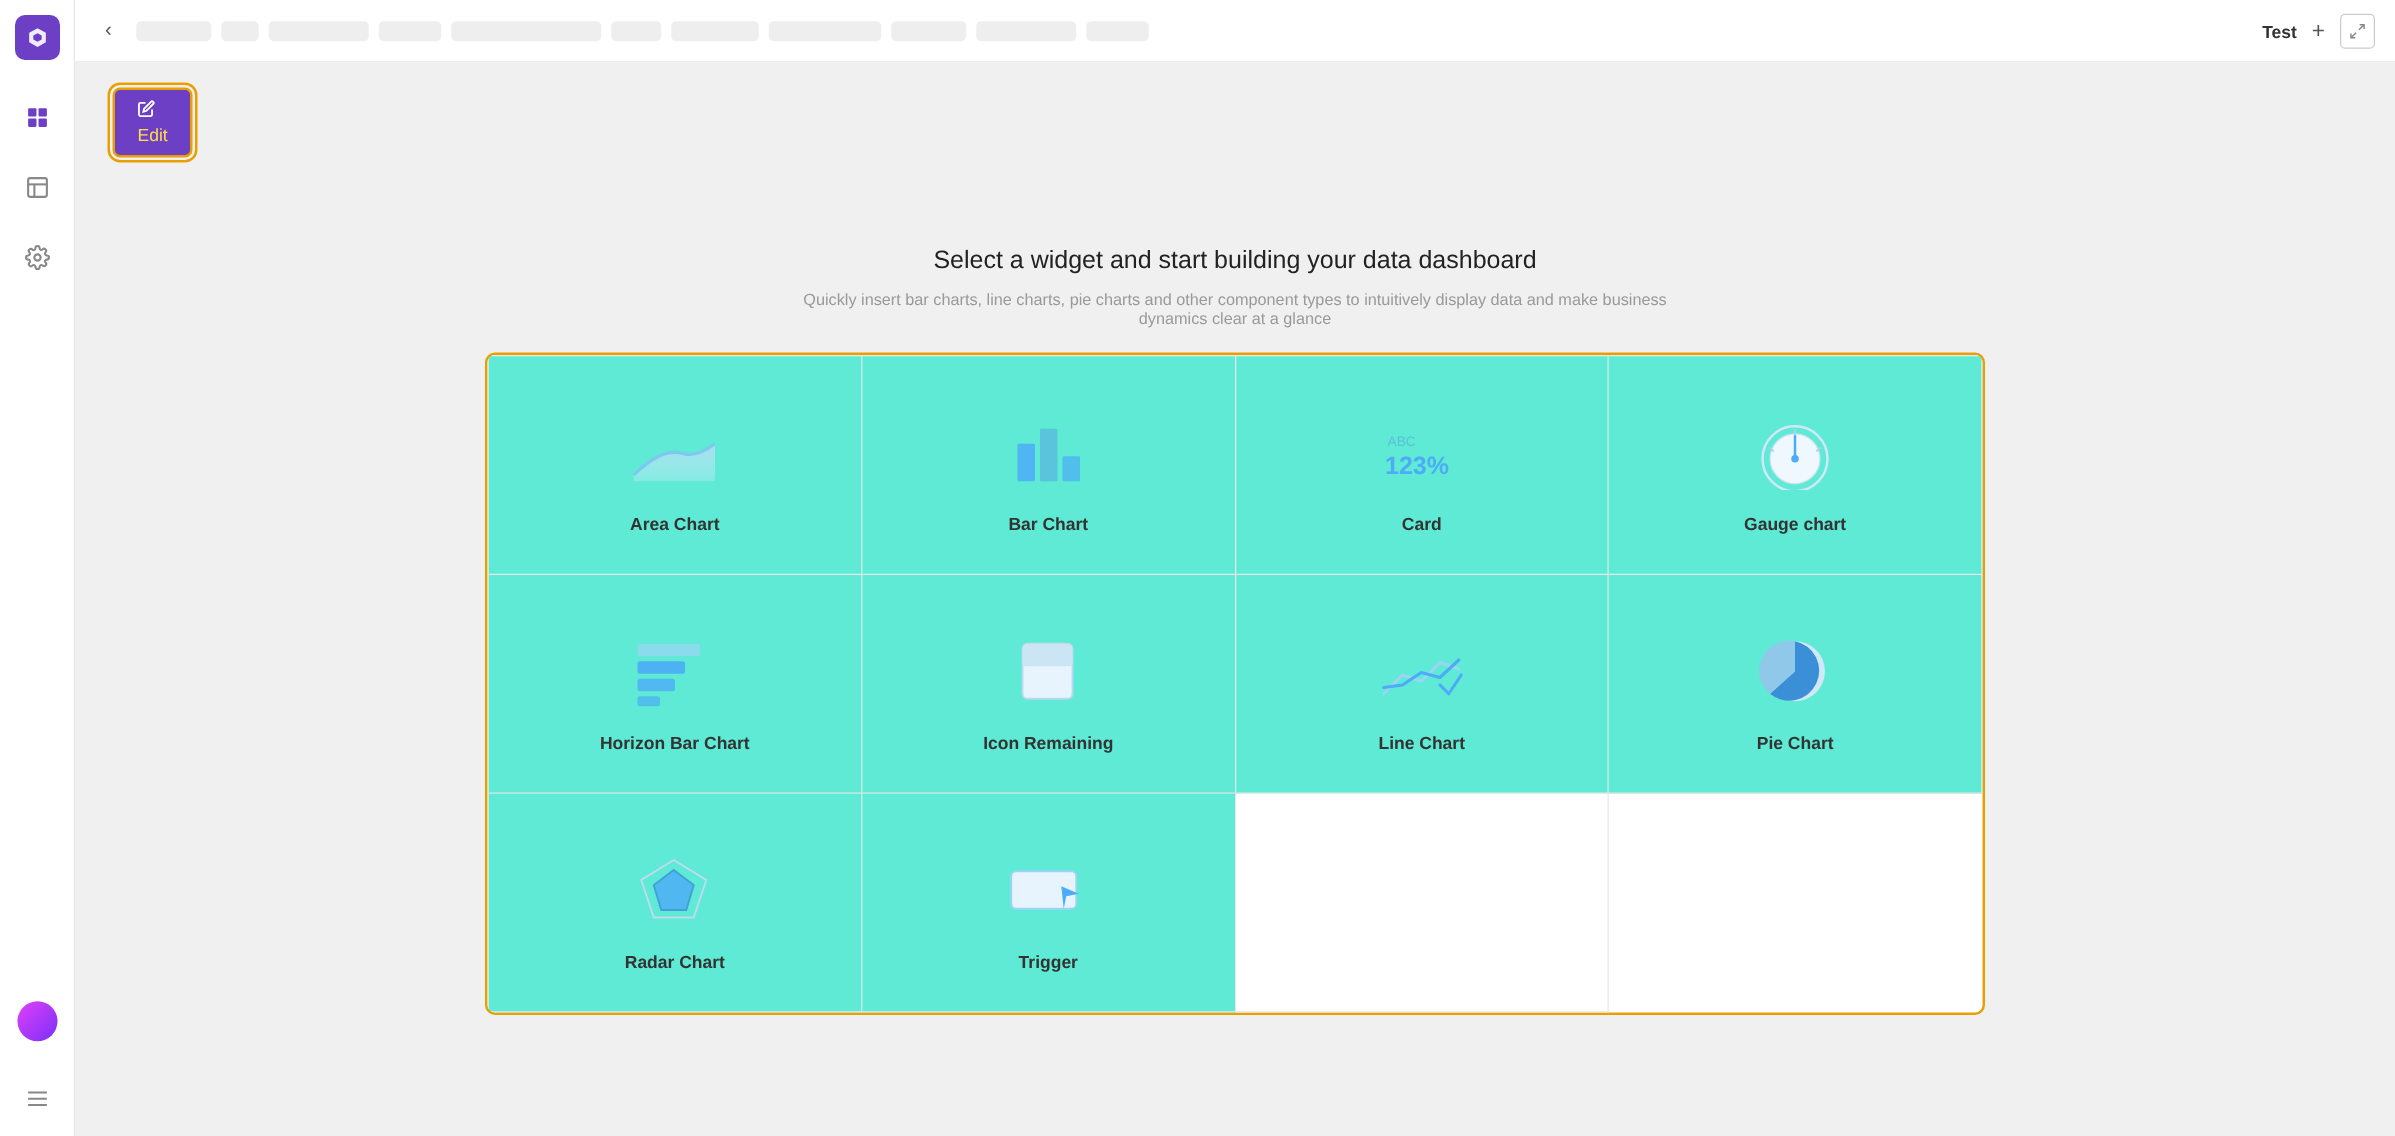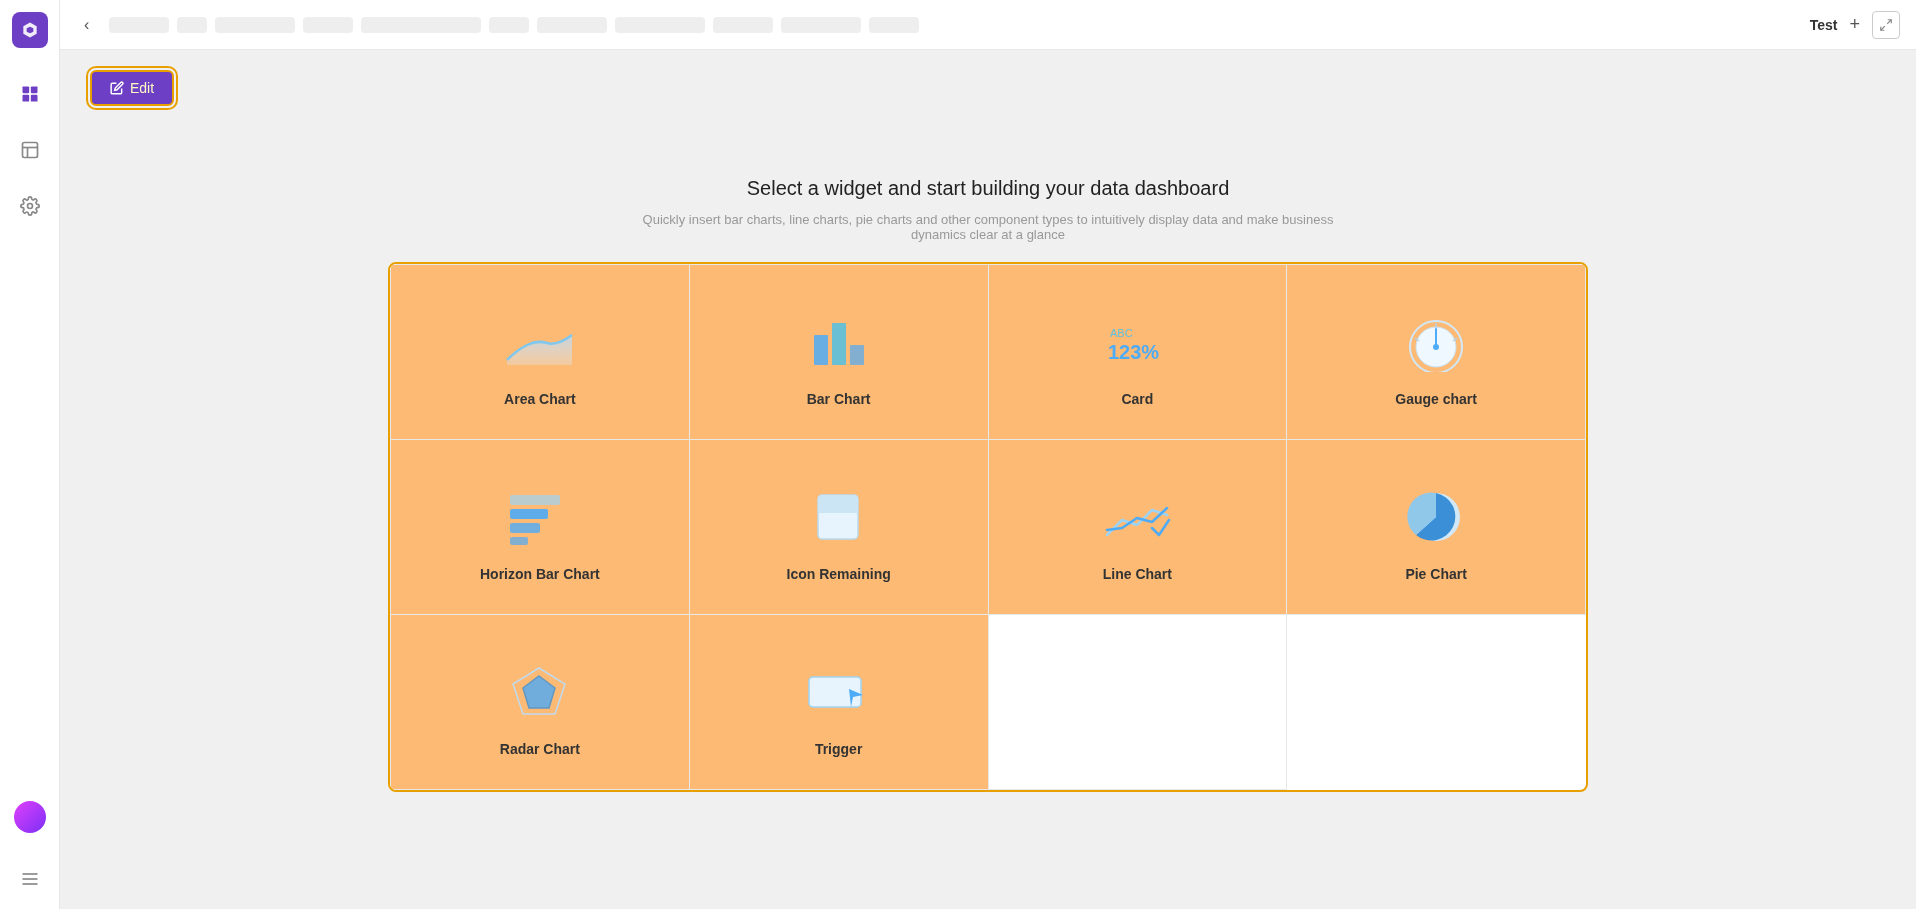--- a/index.html
+++ b/index.html
@@ -110,33 +110,34 @@
       flex: 1;
       padding: 20px 30px;
       overflow: auto;
       background: #f0f0f0;
       position: relative;
     }
 
     
     .edit-btn {
       display: inline-flex;
-      align-items: center;
+      align-items: flex-start;
       gap: 6px;
       background: #6c3fc5;
-      color: #fef9c3;
+      color: #fde047;
       border: 2px solid #e8a000;
       border-radius: 6px;
       padding: 8px 18px;
       font-size: 14px;
       font-weight: 500;
       cursor: pointer;
       outline: 2px solid #e8a000;
       outline-offset: 2px;
       margin-bottom: 30px;
+      flex-direction: column;
     }
 
     
     .widget-section {
       text-align: center;
       margin-bottom: 20px;
     }
     .widget-title {
       font-size: 20px;
       font-weight: 500;
@@ -168,21 +169,21 @@
     }
     .widget-item {
       display: flex;
       flex-direction: column;
       align-items: center;
       justify-content: center;
       padding: 30px 20px 20px;
       border-right: 1px solid #e8e8e8;
       border-bottom: 1px solid #e8e8e8;
       cursor: pointer;
-      background: #fdba74;
+      background: #5eead4;
       min-height: 175px;
       transition: background 0.15s;
     }
     .widget-icon-area {
       width: 80px;
       height: 70px;
       display: flex; align-items: center; justify-content: center;
       margin-bottom: 14px;
     }
     .widget-label {

